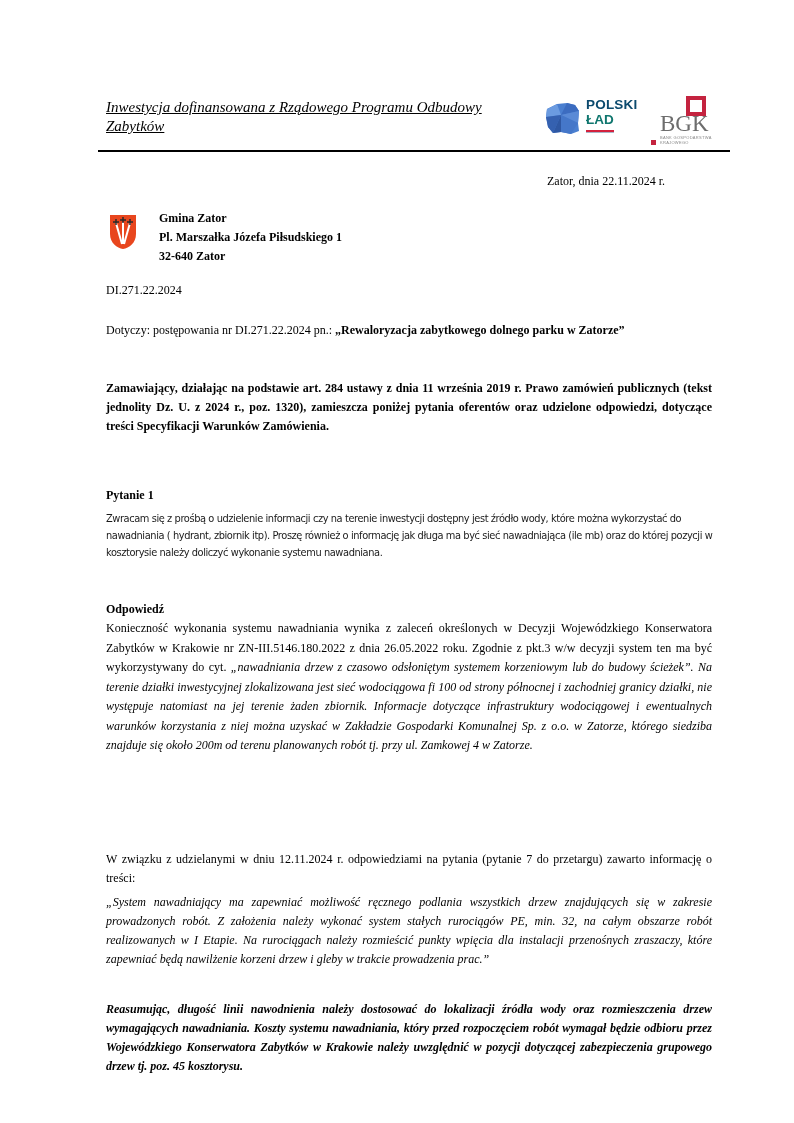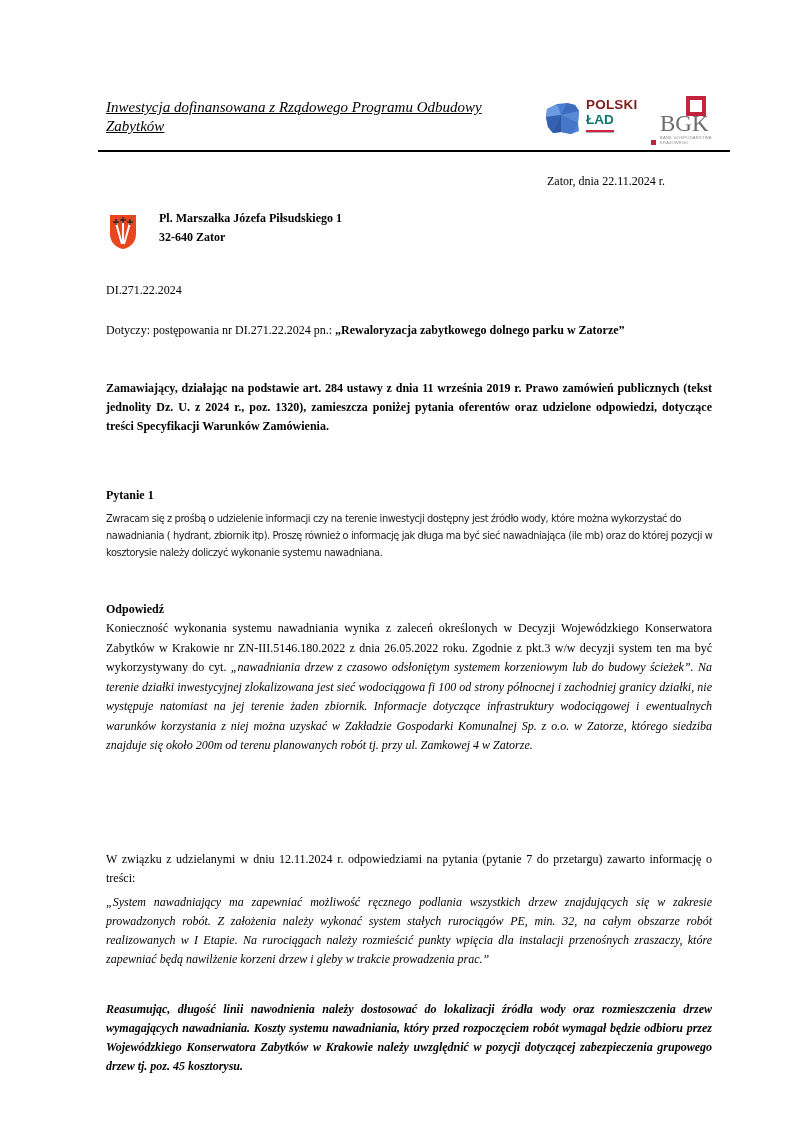--- a/index.html
+++ b/index.html
@@ -11,21 +11,21 @@
 
   
   .hdr-title {
     position: absolute; left: 94px; top: 58px; width: 420px;
     font-style: italic; text-decoration: underline; font-size: 15px; line-height: 19px;
   }
   .hdr-rule { position: absolute; left: 86px; top: 110px; width: 632px; height: 2px; background: #000; }
 
   .logo-pl { position: absolute; left: 533px; top: 57px; width: 95px; height: 44px; }
   .logo-pl .map { position: absolute; left: 0; top: 4px; }
-  .logo-pl .t1 { position: absolute; left: 41px; top: 0px; font-family: "Liberation Sans", sans-serif; font-size: 13.5px; font-weight: 700; color: #7f1d1d; letter-spacing: 0.2px; line-height: 16px; }
+  .logo-pl .t1 { position: absolute; left: 41px; top: 0px; font-family: "Liberation Sans", sans-serif; font-size: 13.5px; font-weight: 700; color: #0c4a6e; letter-spacing: 0.2px; line-height: 16px; }
   .logo-pl .t2 { position: absolute; left: 41px; top: 15px; font-family: "Liberation Sans", sans-serif; font-size: 13.5px; font-weight: 700; color: #0f766e; line-height: 16px; }
   .logo-pl .bar1 { position: absolute; left: 41px; top: 33px; width: 28px; height: 2px; background: #d4213d; }
   .logo-pl .bar2 { position: absolute; left: 41px; top: 35px; width: 28px; height: 1px; background: #a9b4c7; }
 
   .logo-bgk { position: absolute; left: 632px; top: 54px; width: 80px; height: 56px; }
   .logo-bgk .sq { position: absolute; left: 42px; top: 2px; width: 20px; height: 20px; border: 4px solid #c4233f; background: #fff; box-sizing: border-box; }
   .logo-bgk .bgk { position: absolute; left: 16px; top: 20px; font-family: "Liberation Serif", serif; font-size: 23px; color: #6d6d6d; line-height: 20px; }
   .logo-bgk .sub { position: absolute; left: 16px; top: 41px; font-family: "Liberation Sans", sans-serif; font-size: 4px; color: #888; line-height: 5px; letter-spacing: 0.3px; }
   .logo-bgk .dot { position: absolute; left: 7px; top: 46px; width: 5px; height: 5px; background: #c4233f; }
 
@@ -101,20 +101,21 @@
     <g stroke="#2b2b2b" stroke-width="1.5">
       <line x1="4" y1="8" x2="10" y2="8"></line>
       <line x1="11" y1="6" x2="17" y2="6"></line>
       <line x1="18" y1="8" x2="24" y2="8"></line>
       <line x1="7" y1="5" x2="7" y2="11"></line>
       <line x1="14" y1="3" x2="14" y2="9"></line>
       <line x1="21" y1="5" x2="21" y2="11"></line>
     </g>
   </svg>
   <div class="txt addr">
+    <div>Gmina Zator</div>
     <div>Pl. Marszałka Józefa Piłsudskiego 1</div>
     <div>32-640 Zator</div>
   </div>
 
   <div class="txt ref">DI.271.22.2024</div>
 
   <div class="txt subject">
     <span>Dotyczy: postępowania nr DI.271.22.2024 pn.: </span><span class="b">„Rewaloryzacja zabytkowego dolnego parku w Zatorze”</span>
   </div>
 

